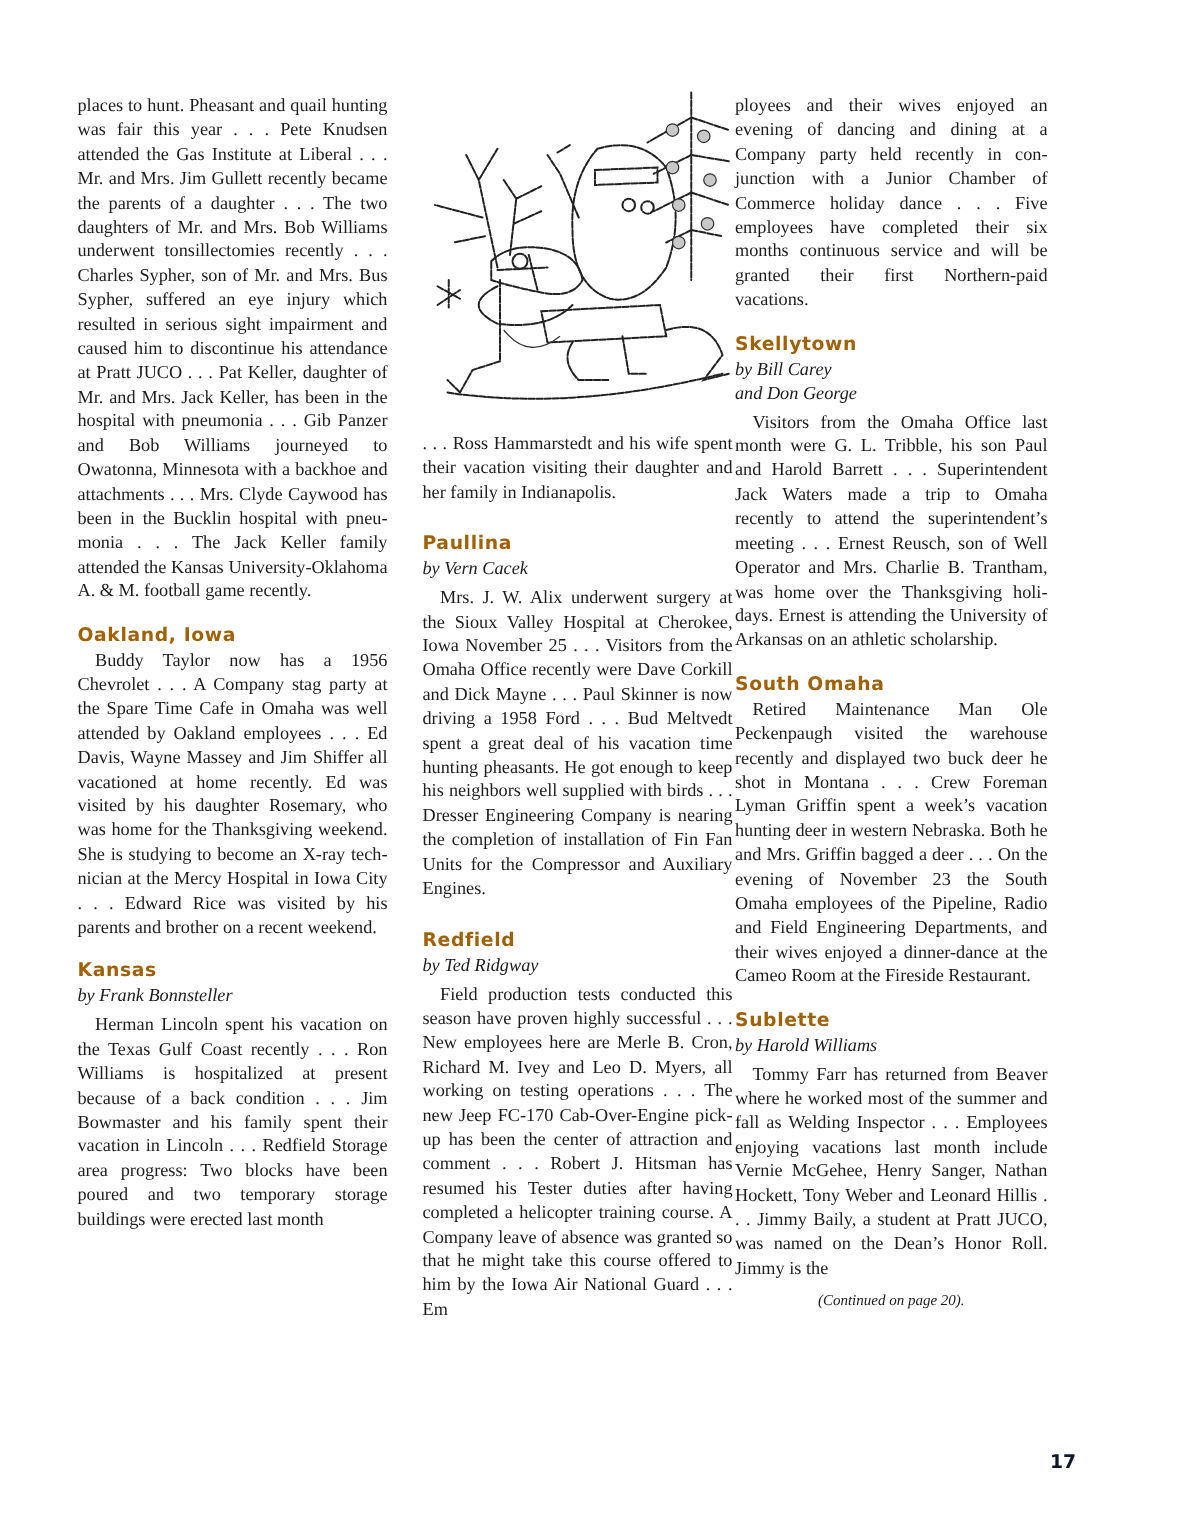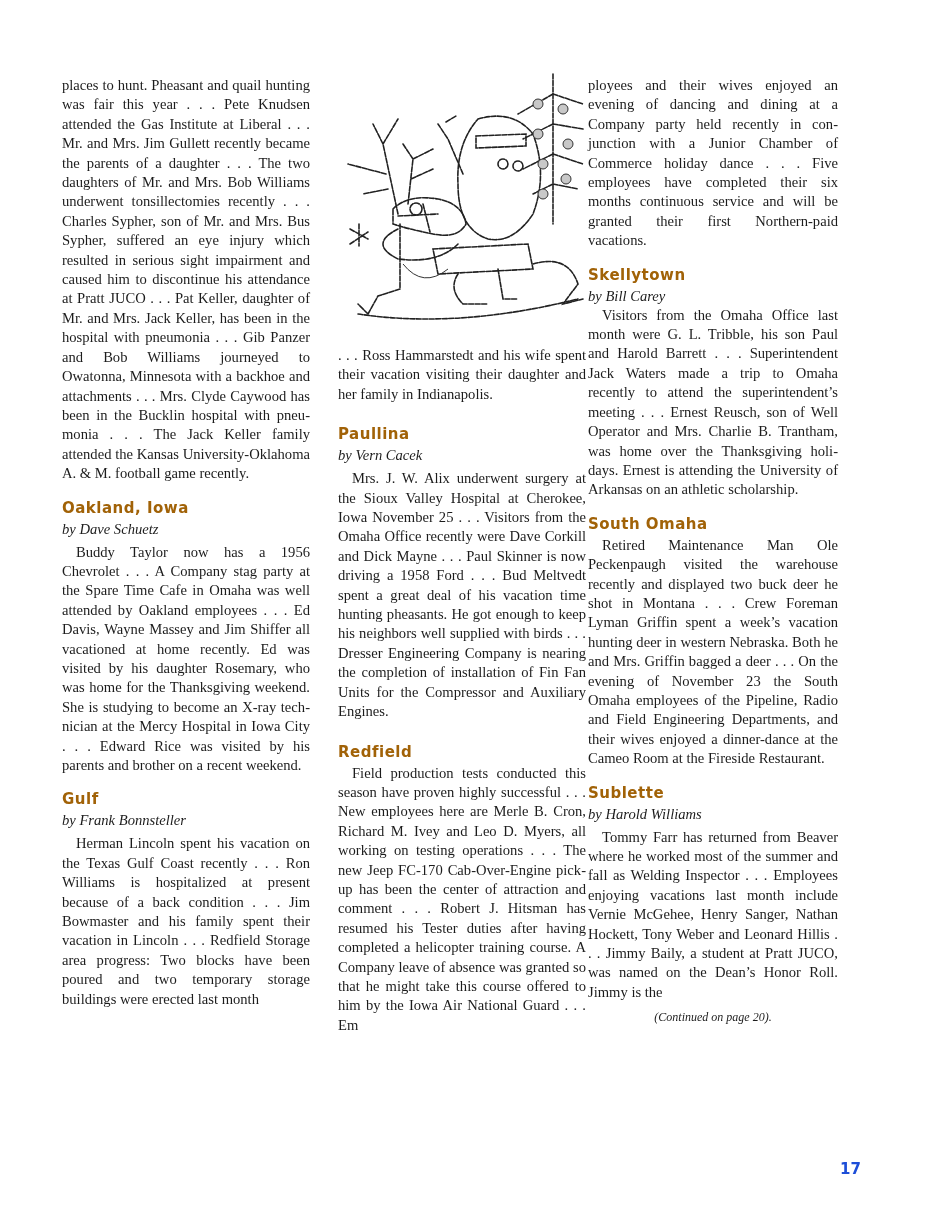--- a/index.html
+++ b/index.html
@@ -6,37 +6,36 @@
   body { width:952px; height:1232px; position:relative; overflow:hidden; color:#1c1c1c; }
   .col { position:absolute; top:76px; width:248px; font-family:"Liberation Serif", "DejaVu Serif", serif; font-size:14.6px; line-height:19.4px; text-align:justify; }
   .col1 { left:62px; }
   .col2 { left:338px; }
   .col3 { left:588px; width:250px; }
   .para { margin:0; hyphens:manual; }
   .para.indent { text-indent:14px; }
   .heading { font-family:"DejaVu Sans", "Liberation Sans", sans-serif; font-weight:bold; font-size:15px; letter-spacing:0.5px; margin:14px 0 2px 0; line-height:20px; color:#a16207; }
   .byline { font-style:italic; margin:0 0 4px 0; line-height:19px; }
   .continued { font-style:italic; font-size:12px; text-align:center; margin-top:6px; }
-  .pagenum { position:absolute; left:840px; top:1160px; font-family:"DejaVu Sans", "Liberation Sans", sans-serif; font-weight:bold; font-size:15px; color:#1d4ed8; }
+  .pagenum { position:absolute; left:840px; top:1160px; font-family:"DejaVu Sans", "Liberation Sans", sans-serif; font-weight:bold; font-size:15px; color:#0f172a; }
   .illustration { width:250px; height:270px; margin:-12px 0 12px 0; display:block; }
 </style>
 </head>
 <body>
 
 <div class="col col1">
   <p class="para">places to hunt. Pheasant and quail hunting was fair this year . . . Pete Knudsen attended the Gas Institute at Liberal . . . Mr. and Mrs. Jim Gullett recently became the parents of a daughter . . . The two daughters of Mr. and Mrs. Bob Williams underwent tonsillectomies recently . . . Charles Sypher, son of Mr. and Mrs. Bus Sypher, suffered an eye injury which resulted in serious sight impairment and caused him to dis­continue his attendance at Pratt JUCO . . . Pat Keller, daughter of Mr. and Mrs. Jack Keller, has been in the hospital with pneumonia . . . Gib Panzer and Bob Williams journeyed to Owatonna, Minnesota with a backhoe and attachments . . . Mrs. Clyde Caywood has been in the Bucklin hospital with pneu­monia . . . The Jack Keller family attended the Kansas University-Ok­lahoma A. &amp; M. football game re­cently.</p>
 
   <div>
     <div class="heading">Oakland, Iowa</div>
-    <div class="byline">by Dave Schuetz</div>
     <p class="para indent">Buddy Taylor now has a 1956 Chevrolet . . . A Company stag party at the Spare Time Cafe in Omaha was well attended by Oak­land employees . . . Ed Davis, Wayne Massey and Jim Shiffer all vacationed at home recently. Ed was visited by his daughter Rose­mary, who was home for the Thanksgiving weekend. She is studying to become an X-ray tech­nician at the Mercy Hospital in Iowa City . . . Edward Rice was visited by his parents and brother on a recent weekend.</p>
   </div>
 
   <div>
-    <div class="heading">Gulf</div>
+    <div class="heading">Kansas</div>
     <div class="byline">by Frank Bonnsteller</div>
     <p class="para indent">Herman Lincoln spent his vaca­tion on the Texas Gulf Coast re­cently . . . Ron Williams is hospi­talized at present because of a back condition . . . Jim Bowmaster and his family spent their vacation in Lincoln . . . Redfield Storage area progress: Two blocks have been poured and two temporary storage buildings were erected last month</p>
   </div>
 </div>
 
 <div class="col col2">
   <svg class="illustration" viewBox="0 0 250 270">
     <g fill="none" stroke="#222" stroke-width="1.6" stroke-linecap="round" stroke-dasharray="5 1.5">
 
       <path d="M60 150 L45 80 M45 80 L35 60 M45 80 L60 55 M48 110 L10 100 M50 125 L25 130"></path>
@@ -82,32 +81,34 @@
   <p class="para">. . . Ross Hammarstedt and his wife spent their vacation visiting their daughter and her family in Indiana­polis.</p>
 
   <div>
     <div class="heading" style="margin-top:20px">Paullina</div>
     <div class="byline">by Vern Cacek</div>
     <p class="para indent">Mrs. J. W. Alix underwent sur­gery at the Sioux Valley Hospital at Cherokee, Iowa November 25 . . . Visitors from the Omaha Office re­cently were Dave Corkill and Dick Mayne . . . Paul Skinner is now driving a 1958 Ford . . . Bud Melt­vedt spent a great deal of his vaca­tion time hunting pheasants. He got enough to keep his neighbors well supplied with birds . . . Dresser Engineering Company is nearing the completion of installation of Fin Fan Units for the Compressor and Auxiliary Engines.</p>
   </div>
 
   <div>
     <div class="heading" style="margin-top:20px">Redfield</div>
+    <div class="byline">by Ted Ridgway</div>
     <p class="para indent">Field production tests conducted this season have proven highly suc­cessful . . . New employees here are Merle B. Cron, Richard M. Ivey and Leo D. Myers, all working on testing operations . . . The new Jeep FC-170 Cab-Over-Engine pick-up has been the center of attraction and com­ment . . . Robert J. Hitsman has resumed his Tester duties after hav­ing completed a helicopter training course. A Company leave of absence was granted so that he might take this course offered to him by the Iowa Air National Guard . . . Em­</p>
   </div>
 </div>
 
 <div class="col col3">
   <p class="para">ployees and their wives enjoyed an evening of dancing and dining at a Company party held recently in con­junction with a Junior Chamber of Commerce holiday dance . . . Five employees have completed their six months continuous service and will be granted their first Northern-paid vacations.</p>
 
   <div>
     <div class="heading">Skellytown</div>
     <div class="byline" style="margin:0">
       <span>by Bill Carey</span>
     </div>
+    <div class="byline">and Don George</div>
     <p class="para indent">Visitors from the Omaha Office last month were G. L. Tribble, his son Paul and Harold Barrett . . . Superintendent Jack Waters made a trip to Omaha recently to attend the superintendent’s meeting . . . Ernest Reusch, son of Well Operator and Mrs. Charlie B. Trantham, was home over the Thanksgiving holi­days. Ernest is attending the Uni­versity of Arkansas on an athletic scholarship.</p>
   </div>
 
   <div>
     <div class="heading">South Omaha</div>
     <p class="para indent">Retired Maintenance Man Ole Peckenpaugh visited the warehouse recently and displayed two buck deer he shot in Montana . . . Crew Foreman Lyman Griffin spent a week’s vacation hunting deer in western Nebraska. Both he and Mrs. Griffin bagged a deer . . . On the evening of November 23 the South Omaha employees of the Pipe­line, Radio and Field Engineering Departments, and their wives en­joyed a dinner-dance at the Cameo Room at the Fireside Restaurant.</p>
   </div>
 
   <div>
     <div class="heading">Sublette</div>

